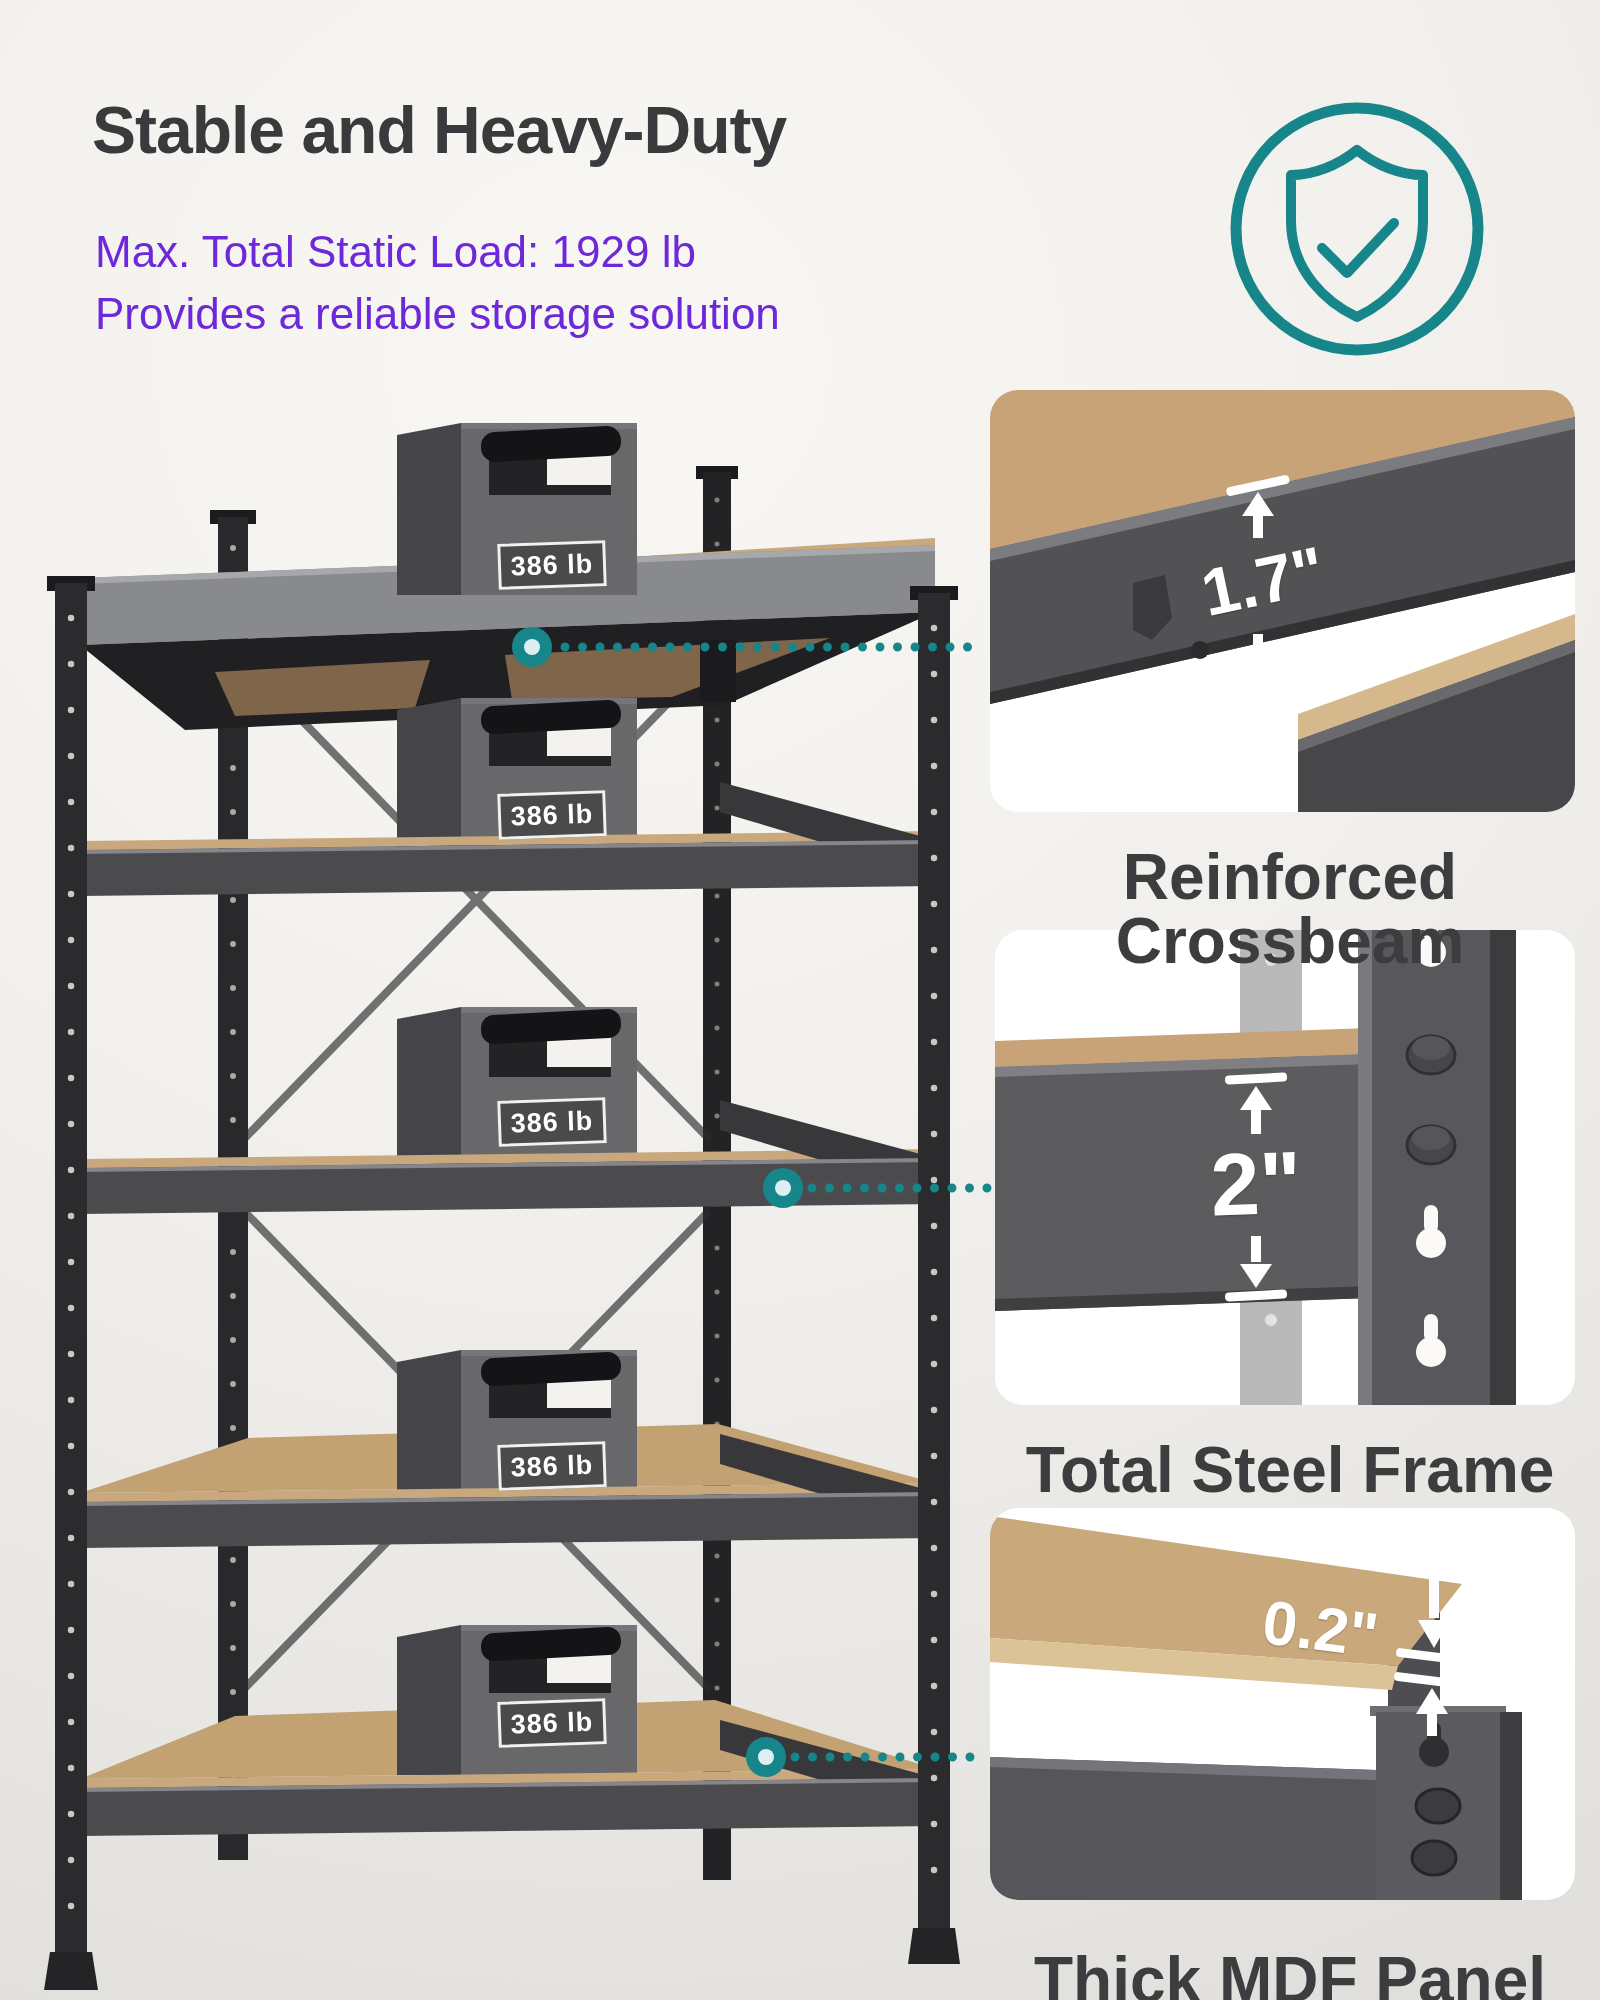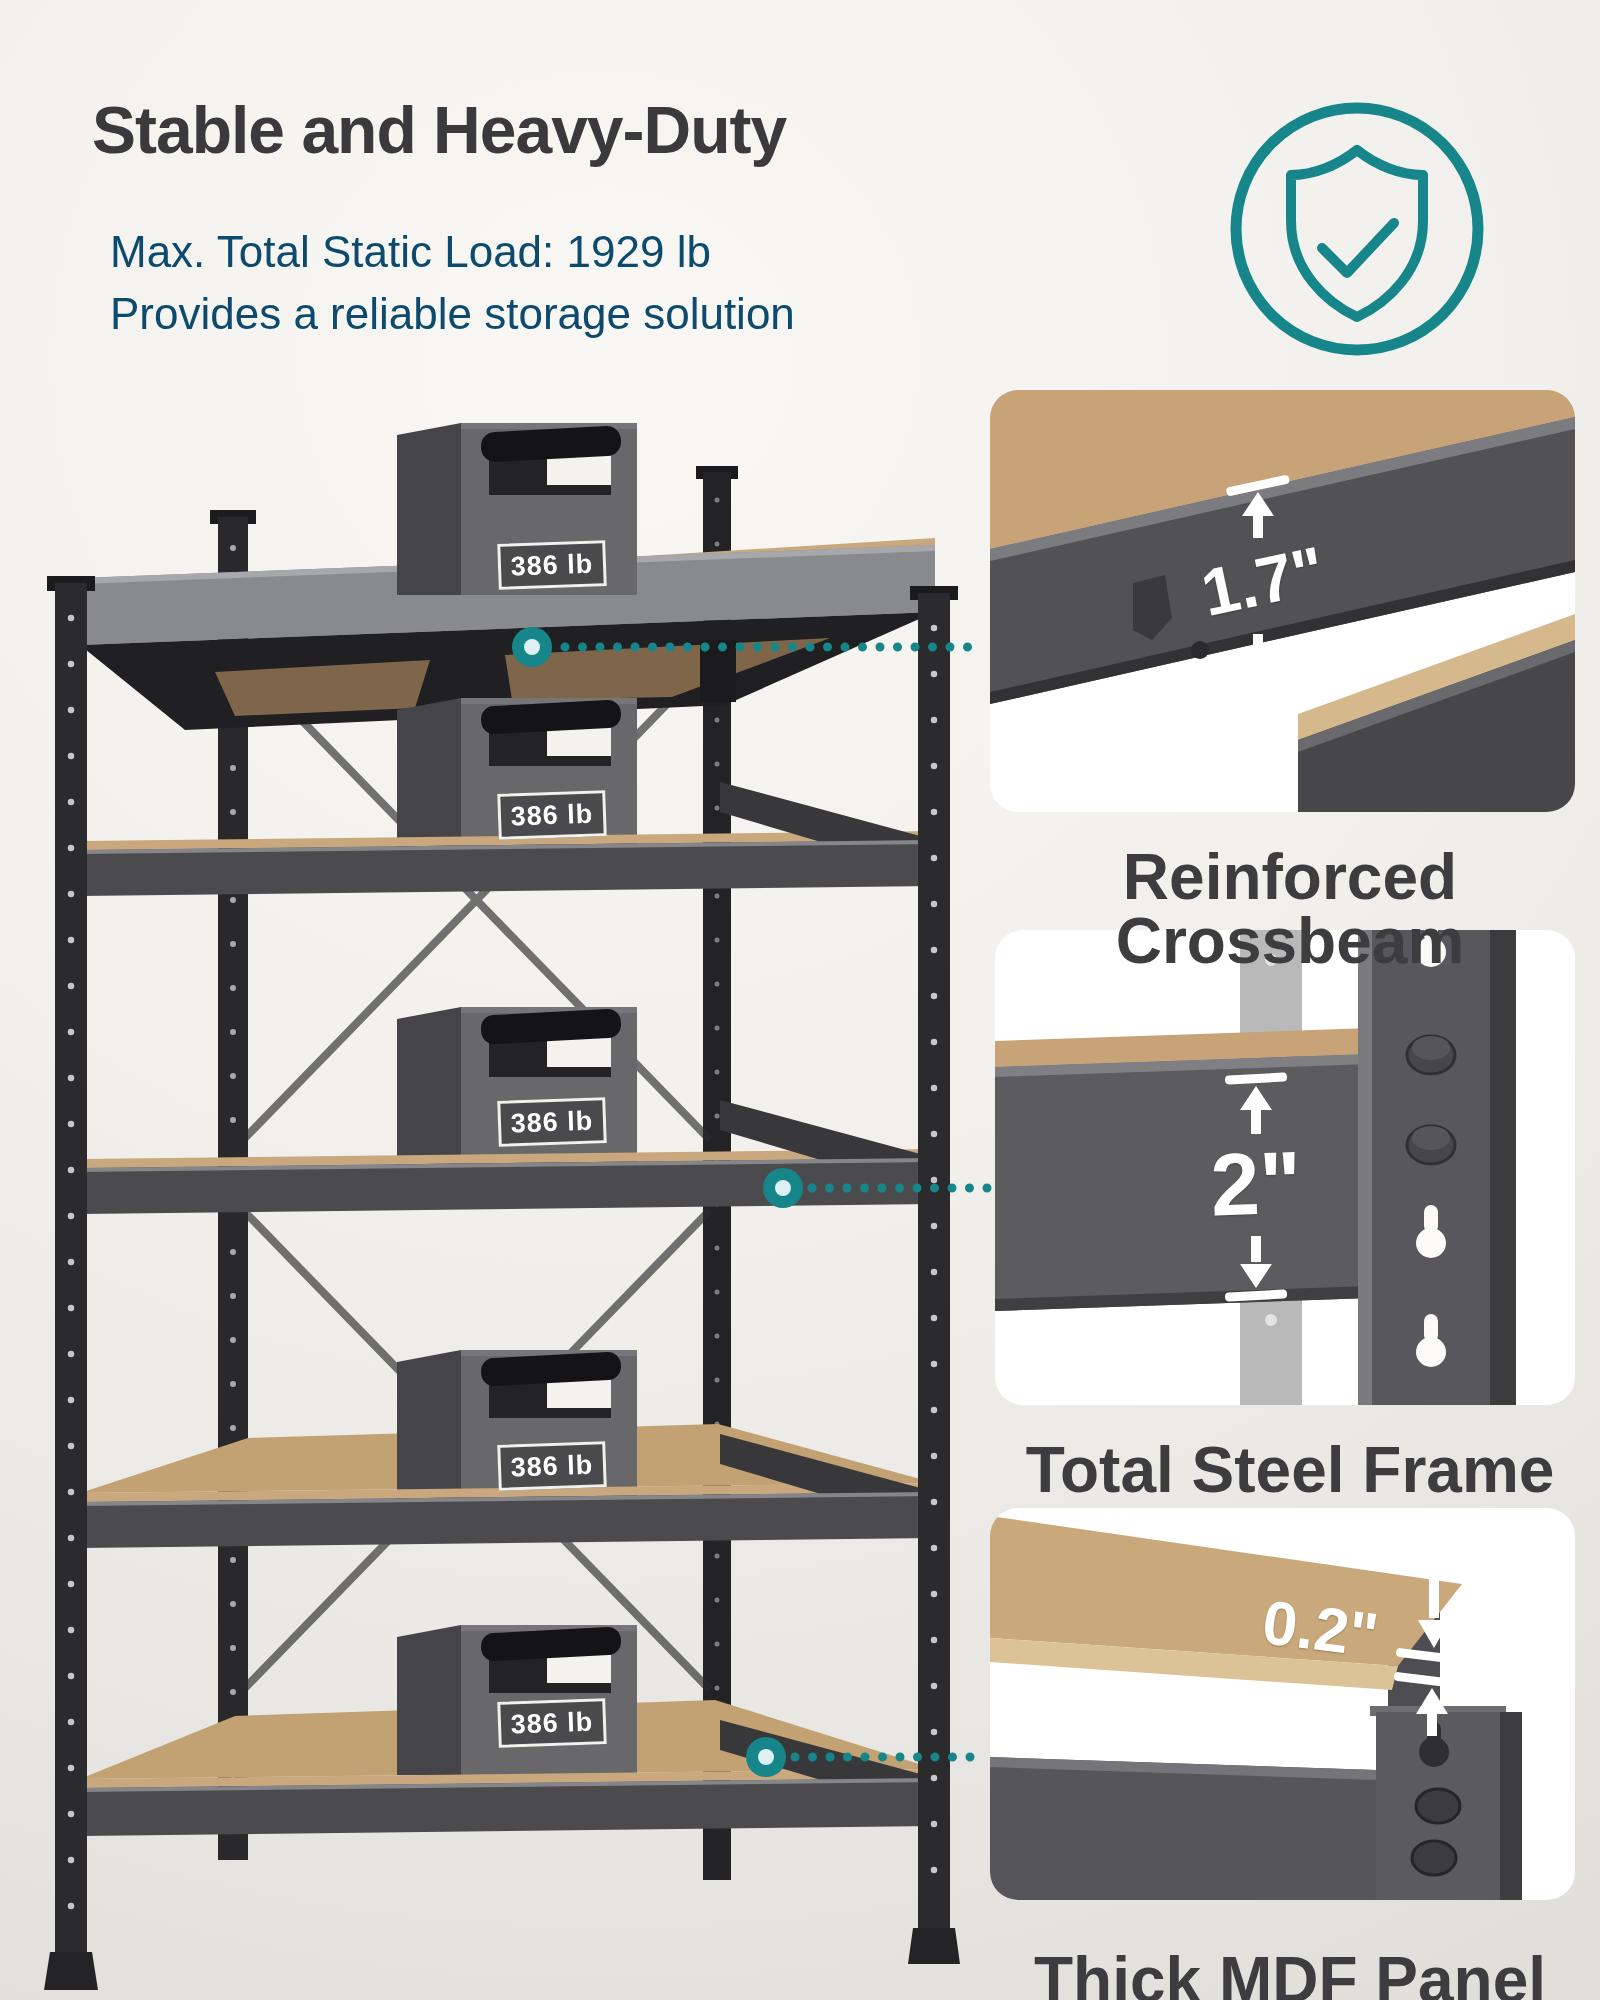--- a/index.html
+++ b/index.html
@@ -3,21 +3,21 @@
 <meta charset="utf-8">
 <style>
   html,body{margin:0;padding:0;}
   body{width:1600px;height:2000px;position:relative;overflow:hidden;
        font-family:"Liberation Sans", sans-serif;}
   .bg{position:absolute;inset:0;
       background:radial-gradient(120% 90% at 38% 18%, #f9f7f3 0%, #f2f0ec 45%, #e8e6e2 80%, #e1dfdc 100%);}
   svg.art{position:absolute;left:0;top:0;width:1600px;height:2000px;}
   .abs{position:absolute;}
   .title{left:92px;top:96px;font-size:66px;font-weight:700;color:#3a3a3c;letter-spacing:-1px;line-height:1.05;}
-  .sub{left:110px;font-size:44px;font-weight:400;color:#0c4a6e;line-height:1.0;}
+  .sub{left:95px;font-size:44px;font-weight:400;color:#6d28d9;line-height:1.0;}
   .sub1{top:230px;}
   .sub2{top:292px;}
   .callout-label{left:990px;width:600px;text-align:center;font-size:64px;font-weight:700;color:#3d3d3f;line-height:1.0;}
   .lbl1{top:845px;} .lbl2{top:1438px;} .lbl3{top:1948px;}
   .dim{color:#ffffff;font-weight:700;text-align:center;line-height:1.0;
        text-shadow:0 1px 2px rgba(0,0,0,.25);}
   .dim1{left:1178px;top:548px;width:170px;font-size:66px;transform:rotate(-12deg);}
   .dim2{left:1196px;top:1140px;width:120px;font-size:88px;transform:rotate(-2deg);}
   .dim3{left:1228px;top:1598px;width:185px;font-size:62px;transform:rotate(7deg);}
   .plate{background:#4a4a4d;border:3px solid #f2f1ee;color:#ffffff;

